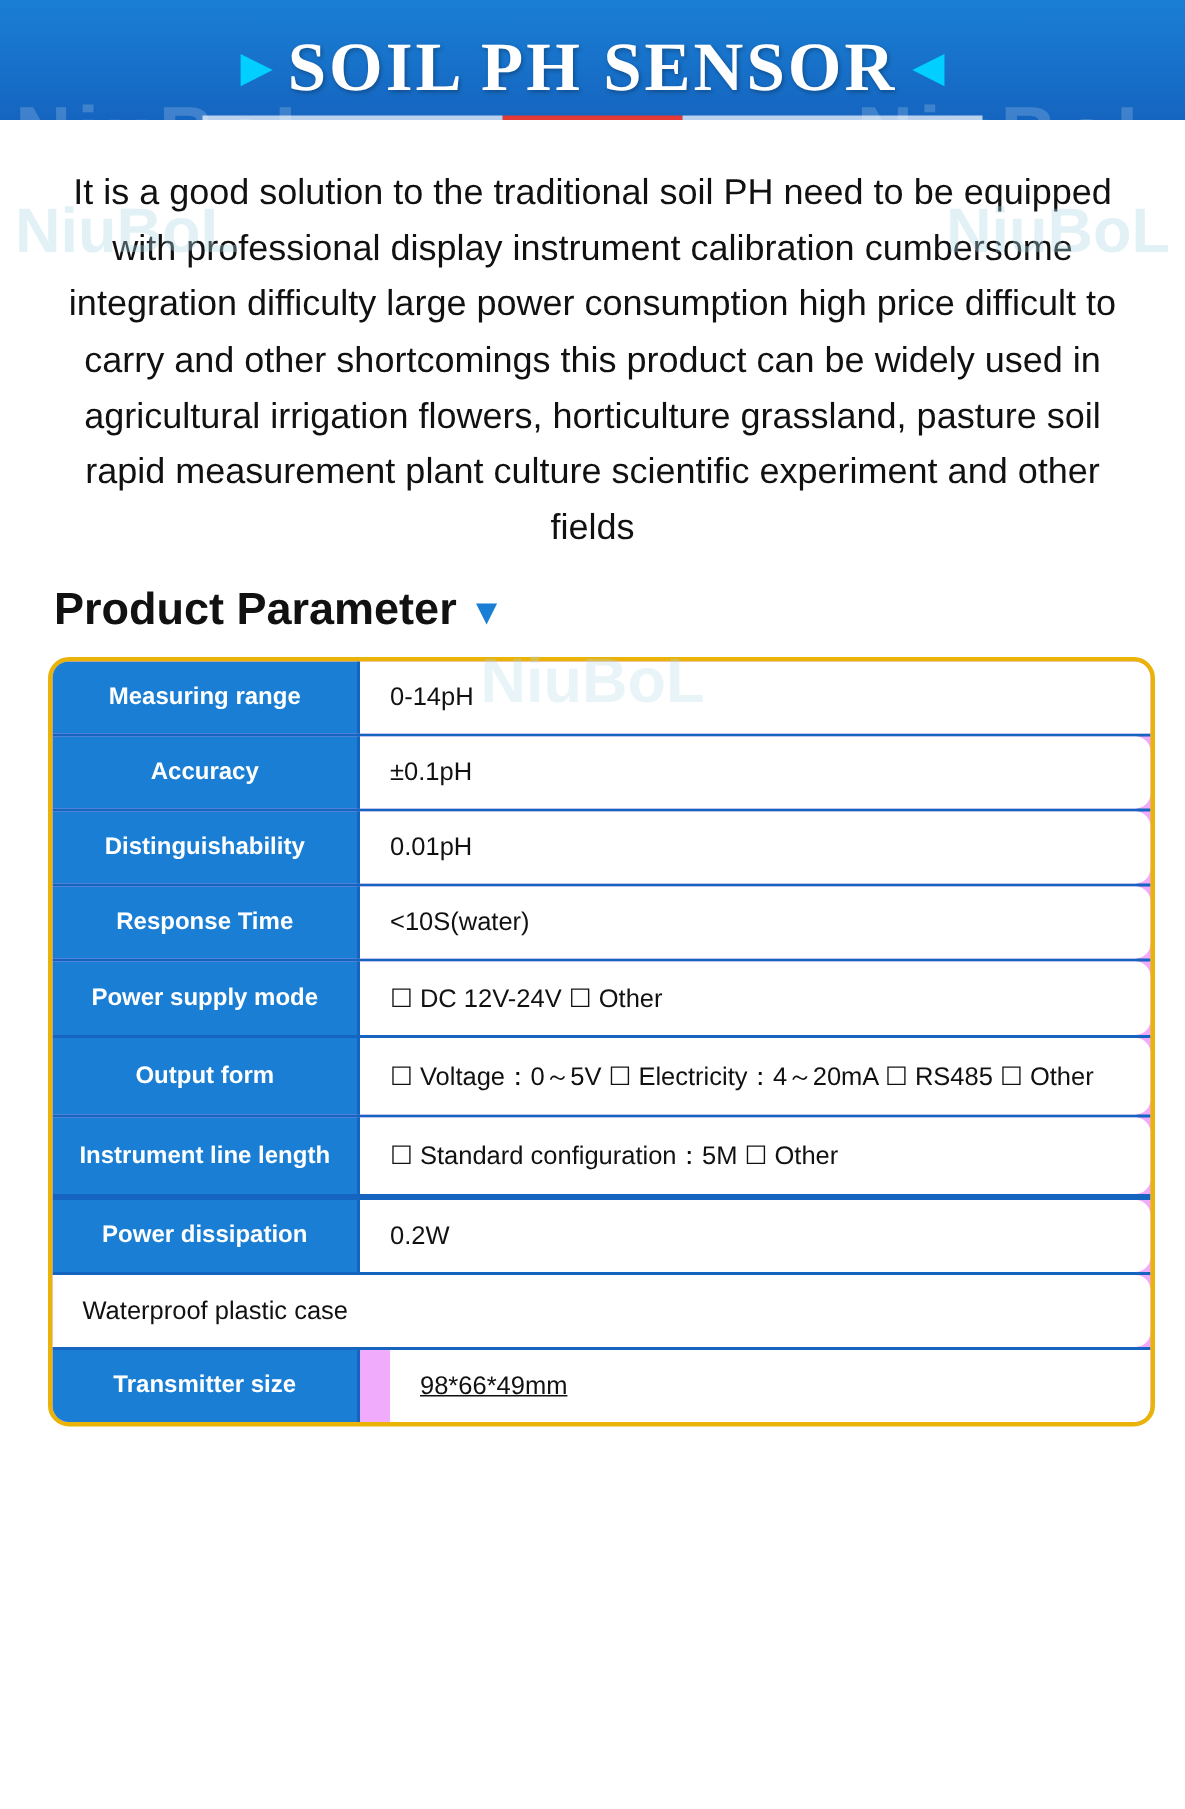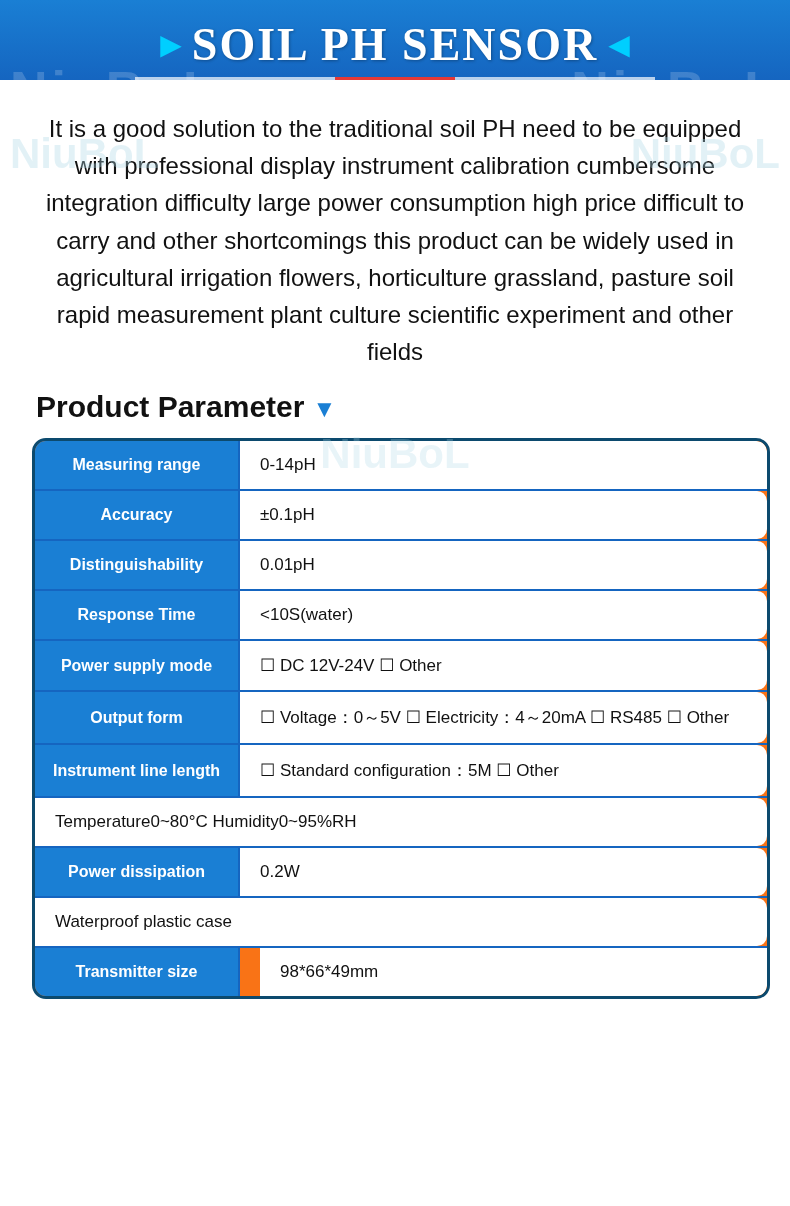--- a/index.html
+++ b/index.html
@@ -164,24 +164,24 @@
       font-weight: 900;
       left: 50%;
       transform: translateX(-50%);
       top: 50px;
       pointer-events: none;
       user-select: none;
       white-space: nowrap;
     }
 
     .table-container {
-      border: 3px solid #0c4a6e;
+      border: 3px solid #eab308;
       border-radius: 14px;
       overflow: hidden;
-      background: #f97316;
+      background: #f0abfc;
     }
 
     .table-row {
       display: flex;
       align-items: stretch;
       border-bottom: 2px solid #1565c0;
     }
 
     .table-row:last-child {
       border-bottom: none;
@@ -215,20 +215,21 @@
       border-radius: 0 10px 10px 0;
     }
 
     .table-row:first-child .table-cell-value {
       border-radius: 0 10px 0 0;
       text-align: right;
     }
 
     .table-row:last-child .table-cell-value {
       border-radius: 0 0 10px 0;
+      text-decoration: underline;
     }
   </style>
 </head>
 <body>
 
 <div class="header">
   <span class="watermark watermark-header-left">NiuBoL</span>
   <span class="watermark watermark-header-right">NiuBoL</span>
   <div class="header-title-row">
     <span class="header-arrow-left">▶</span>
@@ -278,21 +279,20 @@
       </div>
       <div class="table-row">
         <div class="table-cell-label">Output form</div>
         <div class="table-cell-value">☐ Voltage：0～5V  ☐ Electricity：4～20mA  ☐ RS485 ☐ Other</div>
       </div>
       <div class="table-row">
         <div class="table-cell-label">Instrument line length</div>
         <div class="table-cell-value">☐ Standard configuration：5M  ☐ Other</div>
       </div>
       <div class="table-row">
-        <div class="table-cell-value">Temperature0~80°C  Humidity0~95%RH</div>
       </div>
       <div class="table-row">
         <div class="table-cell-label">Power dissipation</div>
         <div class="table-cell-value">0.2W</div>
       </div>
       <div class="table-row">
         <div class="table-cell-value">Waterproof plastic case</div>
       </div>
       <div class="table-row">
         <div class="table-cell-label">Transmitter size</div>

